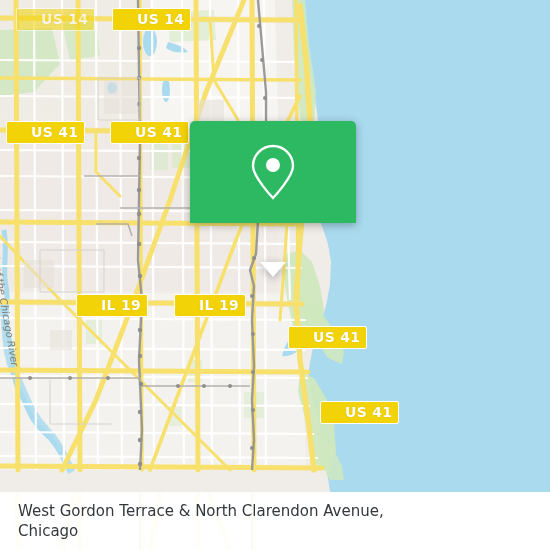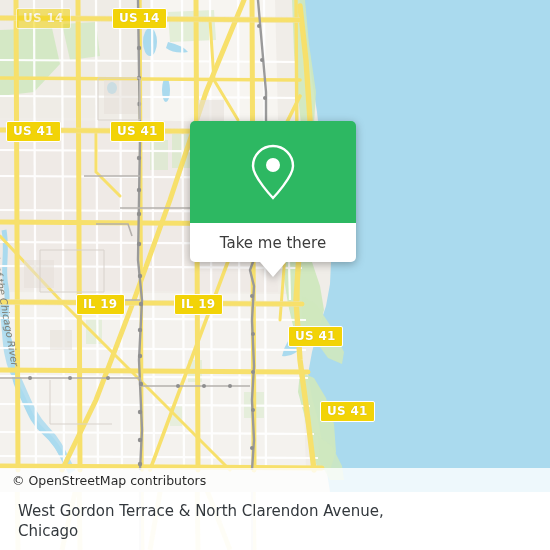--- a/index.html
+++ b/index.html
@@ -14,25 +14,25 @@
   #map{position:absolute;left:0;top:0;width:550px;height:492px;overflow:hidden;background:#AADAEE;}
   #map svg{display:block;}
 
   
   .shield{
     position:absolute;
     background:#F2D307;
     border:1.6px solid #ffffff;
     border-radius:2px;
     color:#ffffff;
-    font-size:12px;
+    font-size:14px;
     font-weight:bold;
     letter-spacing:0.3px;
     line-height:1;
-    padding:3px 6px 4px 6px;
+    padding:3px 6px 4px 24px;
     white-space:nowrap;
     box-sizing:border-box;
     text-shadow:0 0 1px rgba(120,100,0,.35);
   }
   .shield.faded{opacity:.55;}
 
   
   #river-label{
     position:absolute;left:-6px;top:214px;
     width:130px;height:20px;
@@ -314,29 +314,23 @@
 
     <div id="river-label">th Branch of the Chicago River</div>
 
     <div id="callout">
       <div id="callout-top">
         <svg width="48" height="58" viewBox="0 0 48 58">
           <path d="M24 3 C13 3 4 12 4 23 C4 34 24 55 24 55 C24 55 44 34 44 23 C44 12 35 3 24 3 Z" fill="none" stroke="#FFFFFF" stroke-width="2.4"></path>
           <circle cx="24" cy="22" r="7" fill="#FFFFFF"></circle>
         </svg>
       </div>
-      <div id="callout-bottom">
-        <span>Take me there</span>
-      </div>
       <div id="callout-tail"></div>
     </div>
 
-    <div id="attribution">
-      <span>© OpenStreetMap contributors</span>
-    </div>
   </div>
 
   <div id="footer">
     <svg id="footer-watermark" viewBox="0 0 550 550">
       <g stroke="#F7E06B" stroke-width="5" fill="none">
         <path d="M0,466 L322,468"></path>
           <path d="M16,400 L18,550"></path>
         <path d="M78,400 L80,550"></path>
           <path d="M140,400 L142,550"></path>
         <path d="M196,400 L198,550"></path>

